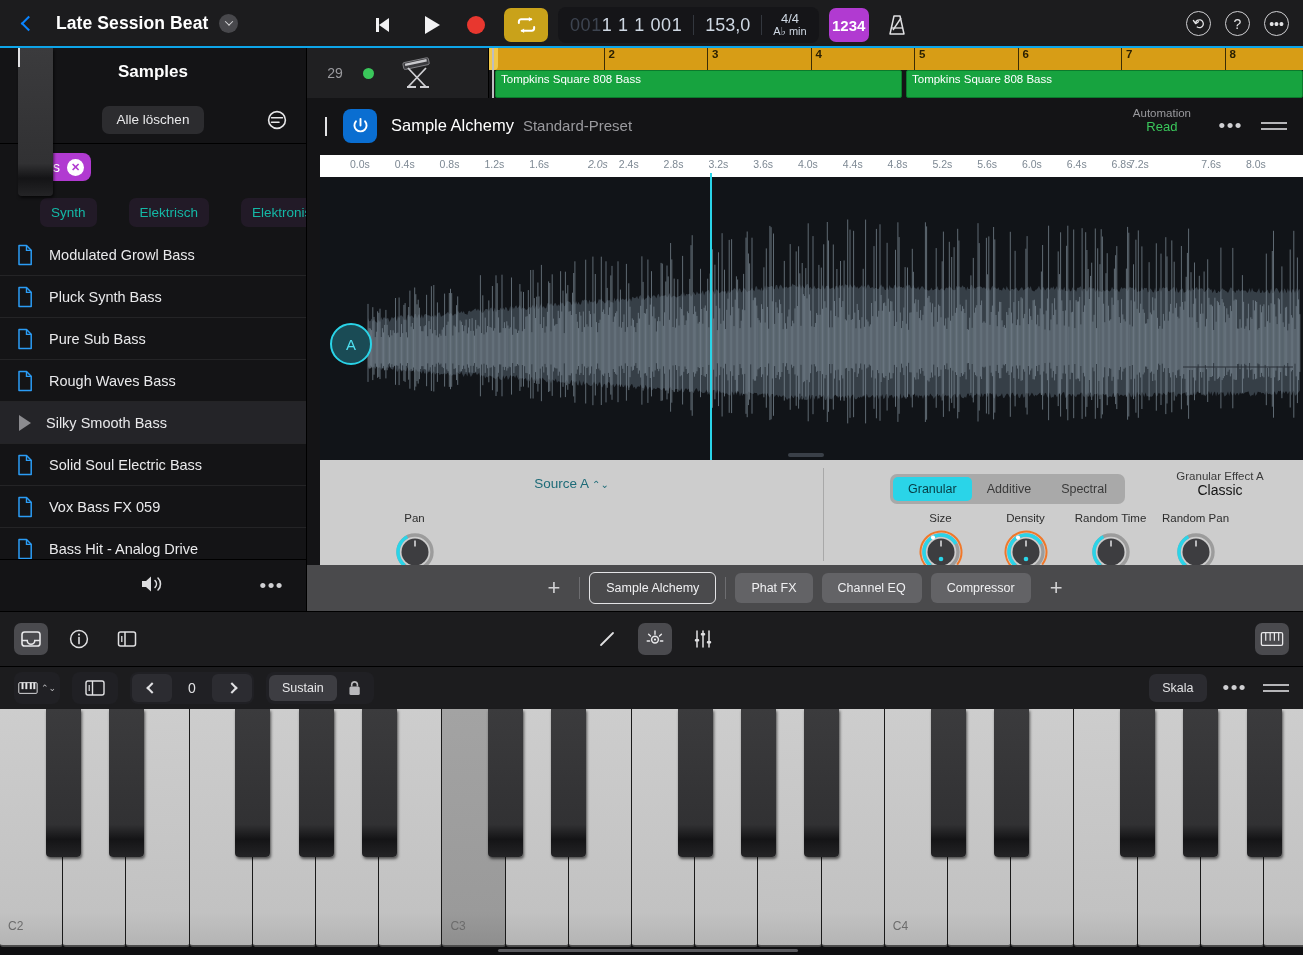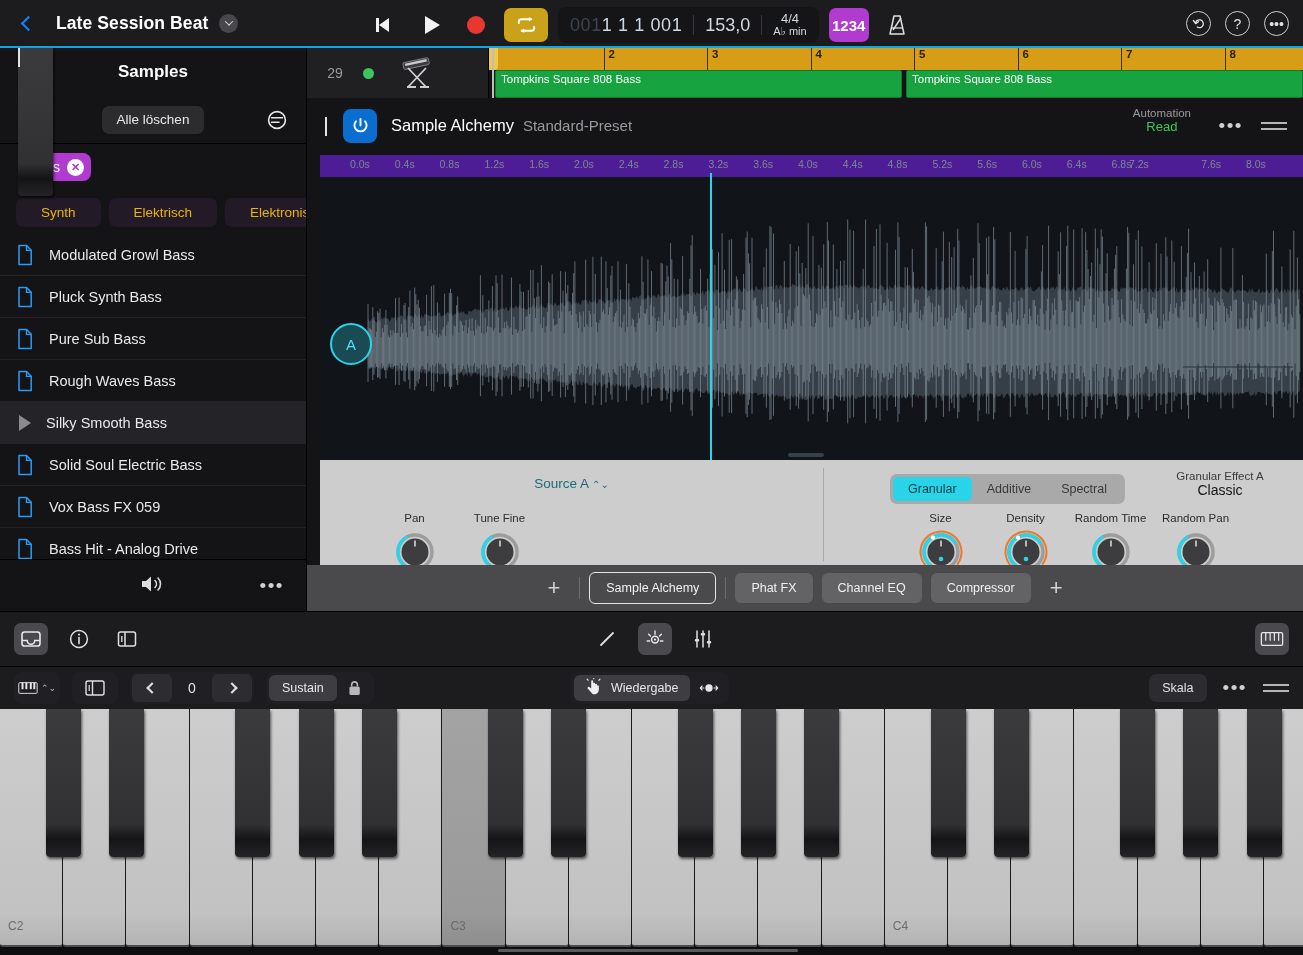--- a/index.html
+++ b/index.html
@@ -91,22 +91,22 @@
   .tag {
     background: #b13ad1; border-radius: 8px; height: 28px; padding: 0 7px 0 11px;
     display:flex; align-items:center; gap: 7px; font-size: 14px; color:#fff;
   }
   .tag-x {
     width: 17px; height:17px; border-radius:50%; background:#fff; color:#b13ad1;
     display:flex;align-items:center;justify-content:center; font-size: 11px; font-weight: 700;
   }
   .chips { height: 44px; display:flex; align-items:center; gap: 8px; padding: 0 16px; overflow:hidden; }
   .chip {
-    background: #221a27; border-radius: 7px; height: 29px; padding: 0 25px;
-    display:flex;align-items:center; font-size: 13.5px; color: #eab308; white-space: nowrap;
+    background: #221a27; border-radius: 7px; height: 29px; padding: 0 11px;
+    display:flex;align-items:center; font-size: 13.5px; color: #14b8a6; white-space: nowrap; margin-left: 24px;
   }
   .slist { flex: 1; overflow: hidden; }
   .srow {
     height: 42px; display:flex; align-items:center; padding: 0 16px; gap: 15px;
     border-bottom: 1px solid #242426;
   }
   .srow.sel { background: #242428; }
   .file-ic { width: 18px; height: 22px; flex: 0 0 18px; }
   .play-ic { width:0;height:0; border-top: 8px solid transparent; border-bottom: 8px solid transparent; border-left: 12px solid #8b8b8f; margin-left: 3px; }
   .srow span { font-size: 14.5px; color: #e9e9eb; }
@@ -180,21 +180,21 @@
   .mixer-b { width: 56px; height: 30px; display:flex;align-items:center;justify-content:center; font-size: 12.5px; color:#a5a5a9; background:#232327; border-radius:5px; margin-left:8px;}
   .modes { position:absolute; left: 360px; display:flex; background: #1d1d21; border-radius: 6px; padding: 3px; }
   .modes div { padding: 5px 16px; font-size: 12.5px; color: #8e8e93; border-radius: 4px; }
   .modes div.on { background: #a6dde4; color: #143338; }
   .snap { position:absolute; right: 112px; text-align:center; }
   .snap .l { font-size: 11px; color: #8e8e93; }
   .snap .v { font-size: 12.5px; color: #dcdce0; }
   .mod-matrix { position:absolute; right: 0; background:#2e2e33; border-radius:6px; padding: 7px 12px; font-size: 12.5px; color: #dcdce0; }
 
   
-  .wave-wrap { position:absolute; left: 320px; top: 155px; width: 983px; height: 305px; background: #4c1d95; }
+  .wave-wrap { position:absolute; left: 320px; top: 155px; width: 983px; height: 305px; background: #ffffff; }
   .timeruler { height: 22px; position: relative; }
   .timeruler span { position:absolute; top: 3px; font-size: 10.5px; color: #7d8893; }
   .wave-canvas { position:absolute; left:0; top: 22px; right:0; bottom:0; }
   .playhead { position:absolute; top: 18px; bottom: 0; width: 2px; background: #2ad4e8; }
   .src-puck {
     position:absolute; left: 10px; top: 168px; width: 42px; height: 42px; border-radius: 50%;
     background: #1a4b55; border: 2.5px solid #2ad4e8;
     display:flex;align-items:center;justify-content:center; font-size: 15px; color: #4fe0f0;
   }
   .scroll-ind { position:absolute; left: 468px; bottom: 3px; width: 36px; height: 4px; border-radius: 2px; background: #3a4048; }
@@ -556,21 +556,21 @@
     </div>
   </div>
 
   <div class="wave-wrap">
     <div class="timeruler" id="timeruler">
         <span style="left: 30px;">0.0s</span>
         <span style="left: 74.8px;">0.4s</span>
         <span style="left: 119.6px;">0.8s</span>
         <span style="left: 164.4px;">1.2s</span>
         <span style="left: 209.2px;">1.6s</span>
-        <span style="left: 254px;">2.0s</span>
+        <span style="left: 268px; font-style: italic;">2.0s</span>
         <span style="left: 298.8px;">2.4s</span>
         <span style="left: 343.6px;">2.8s</span>
         <span style="left: 388.4px;">3.2s</span>
         <span style="left: 433.2px;">3.6s</span>
         <span style="left: 478px;">4.0s</span>
         <span style="left: 522.8px;">4.4s</span>
         <span style="left: 567.6px;">4.8s</span>
         <span style="left: 612.4px;">5.2s</span>
         <span style="left: 657.2px;">5.6s</span>
         <span style="left: 702px;">6.0s</span>
@@ -601,29 +601,20 @@
     <div class="knobs" style="left:52px" id="src-knobs">
         <div class="knob-c">
           <div class="kl">Pan</div>
           <div class="knob"><svg width="44" height="44" viewBox="0 0 44 44">
               <circle cx="22" cy="22" r="17" fill="none" stroke="#9c9c9c" stroke-width="3.4"></circle>
               <circle cx="22" cy="22" r="17" fill="none" stroke="#2ad4e8" stroke-width="3.4" stroke-dasharray="34 73" transform="rotate(128 22 22)"></circle>
               <circle cx="22" cy="22" r="13.5" fill="#3d3d40"></circle>
               <line x1="22" y1="10.5" x2="22" y2="16.5" stroke="#d8d8da" stroke-width="1.6"></line>
             </svg></div>
         </div>
-        <div class="knob-c">
-          <div class="kl">Tune Fine</div>
-          <div class="knob"><svg width="44" height="44" viewBox="0 0 44 44">
-              <circle cx="22" cy="22" r="17" fill="none" stroke="#9c9c9c" stroke-width="3.4"></circle>
-              <circle cx="22" cy="22" r="17" fill="none" stroke="#2ad4e8" stroke-width="3.4" stroke-dasharray="34 73" transform="rotate(128 22 22)"></circle>
-              <circle cx="22" cy="22" r="13.5" fill="#3d3d40"></circle>
-              <line x1="22" y1="10.5" x2="22" y2="16.5" stroke="#d8d8da" stroke-width="1.6"></line>
-            </svg></div>
-        </div>
       </div>
     <div class="gtabs" id="gtabs">
         <div class="on">Granular</div>
         <div>Additive</div>
         <div>Spectral</div>
       </div>
     <div class="geff">
       <div class="a">Granular Effect A</div>
       <div class="b">Classic</div>
     </div>
@@ -775,38 +766,20 @@
         <div class="sus-b">Sustain</div>
         <div class="lock-b">
           <svg width="15" height="18" viewBox="0 0 16 19">
             <rect x="2.6" y="8" width="11" height="9" rx="1.6" fill="#b8b8bc"></rect>
             <path d="M5 8 V5.5 A3.1 3.1 0 0 1 11.1 5.5 V8" fill="none" stroke="#b8b8bc" stroke-width="1.7"></path>
           </svg>
         </div>
       </div>
     </div>
 
-    <div class="play-grp">
-      <div class="play-b">
-        <span>
-          <svg width="17" height="18" viewBox="0 0 18 19">
-            <path d="M7 17 A5 5 0 0 0 13.6 12.3 V8.6 A1 1 0 0 0 11.6 8.6 V7 A1 1 0 0 0 9.6 7 V6 A1 1 0 0 0 7.6 6 V3.4 A1.05 1.05 0 0 0 5.5 3.4 V11.2 L3.6 9.6 A1.2 1.2 0 0 0 2 11.4 Z" fill="#f0f0f2"></path>
-            <path d="M2.4 2.4 L1.2 1.2 M8.2 0.8 V-0.2 M13.6 2.4 L14.8 1.2" stroke="#f0f0f2" stroke-width="1.1" stroke-linecap="round"></path>
-          </svg>
-        </span>
-        <span>Wiedergabe</span>
-      </div>
-      <div class="bend-b">
-        <svg width="22" height="12" viewBox="0 0 24 12">
-          <circle cx="12" cy="6" r="4" fill="#e8e8ea"></circle>
-          <path d="M6.5 6 H2.5 M2.5 6 L4.6 3.8 M2.5 6 L4.6 8.2" stroke="#e8e8ea" stroke-width="1.2" fill="none" stroke-linecap="round"></path>
-          <path d="M17.5 6 H21.5 M21.5 6 L19.4 3.8 M21.5 6 L19.4 8.2" stroke="#e8e8ea" stroke-width="1.2" fill="none" stroke-linecap="round"></path>
-        </svg>
-      </div>
-    </div>
 
     <div class="bt2-r">
       <div class="skala">Skala</div>
       <div style="font-size:19px;color:#cfcfd2;letter-spacing:1.5px">•••</div>
       <div class="ham2">
         <i></i>
           <i></i>
       </div>
     </div>
   </div>

